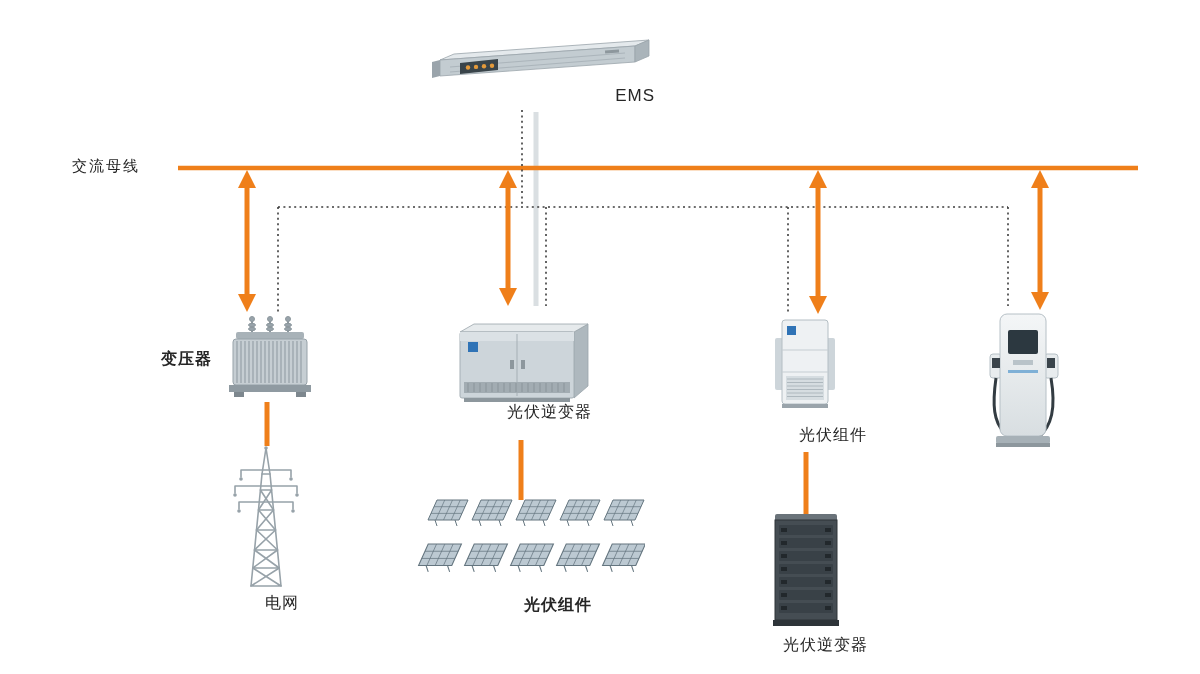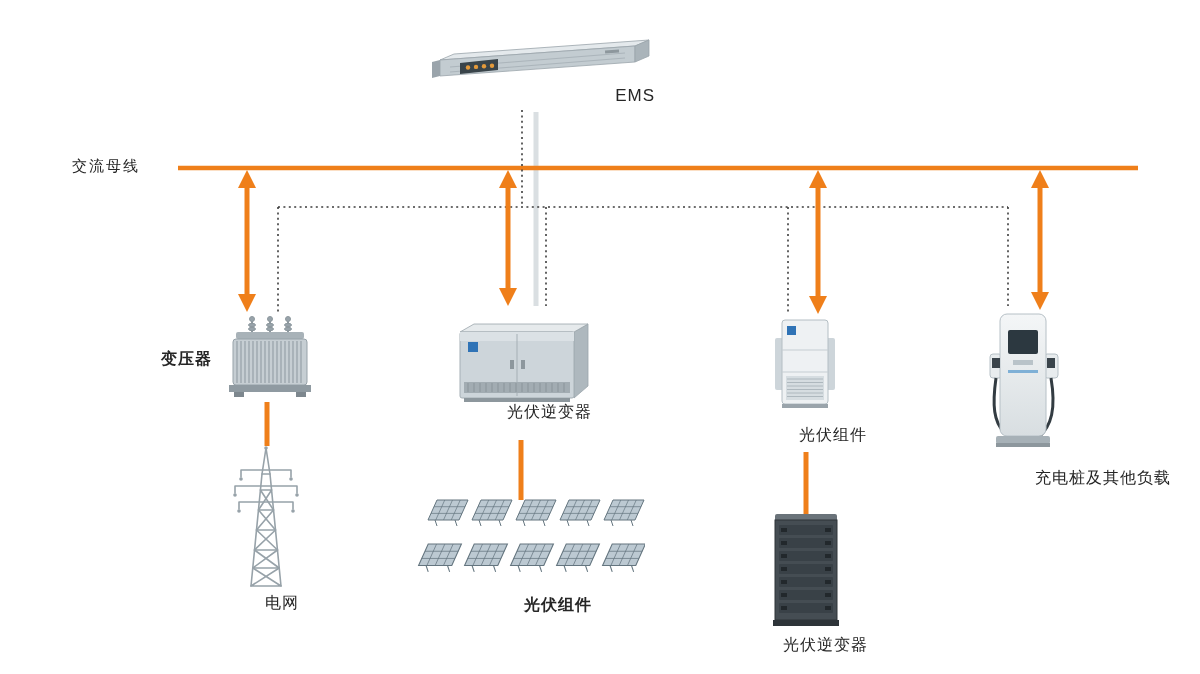--- a/index.html
+++ b/index.html
@@ -291,15 +291,14 @@
       <rect x="20" y="4" width="46" height="122" rx="7" fill="url(#chg)" stroke="#b6c0c6"></rect>
       <rect x="28" y="20" width="30" height="24" rx="2" fill="#2c3840"></rect>
       <rect x="33" y="50" width="20" height="5" fill="#b9c3c9"></rect>
       <rect x="28" y="60" width="30" height="3" fill="#7fb0d6"></rect>
       <rect x="12" y="48" width="8" height="10" fill="#3a444b"></rect>
       <rect x="67" y="48" width="8" height="10" fill="#3a444b"></rect>
       <rect x="16" y="126" width="54" height="8" rx="2" fill="#a7b1b7"></rect>
       <rect x="16" y="133" width="54" height="4" fill="#8d979d"></rect>
     </svg>
   </div>
-  <div class="label center" style="left:963px;top:468px;width:208px;">充电桩及其他负载</div>
 
 </div>
 
 </body></html>

